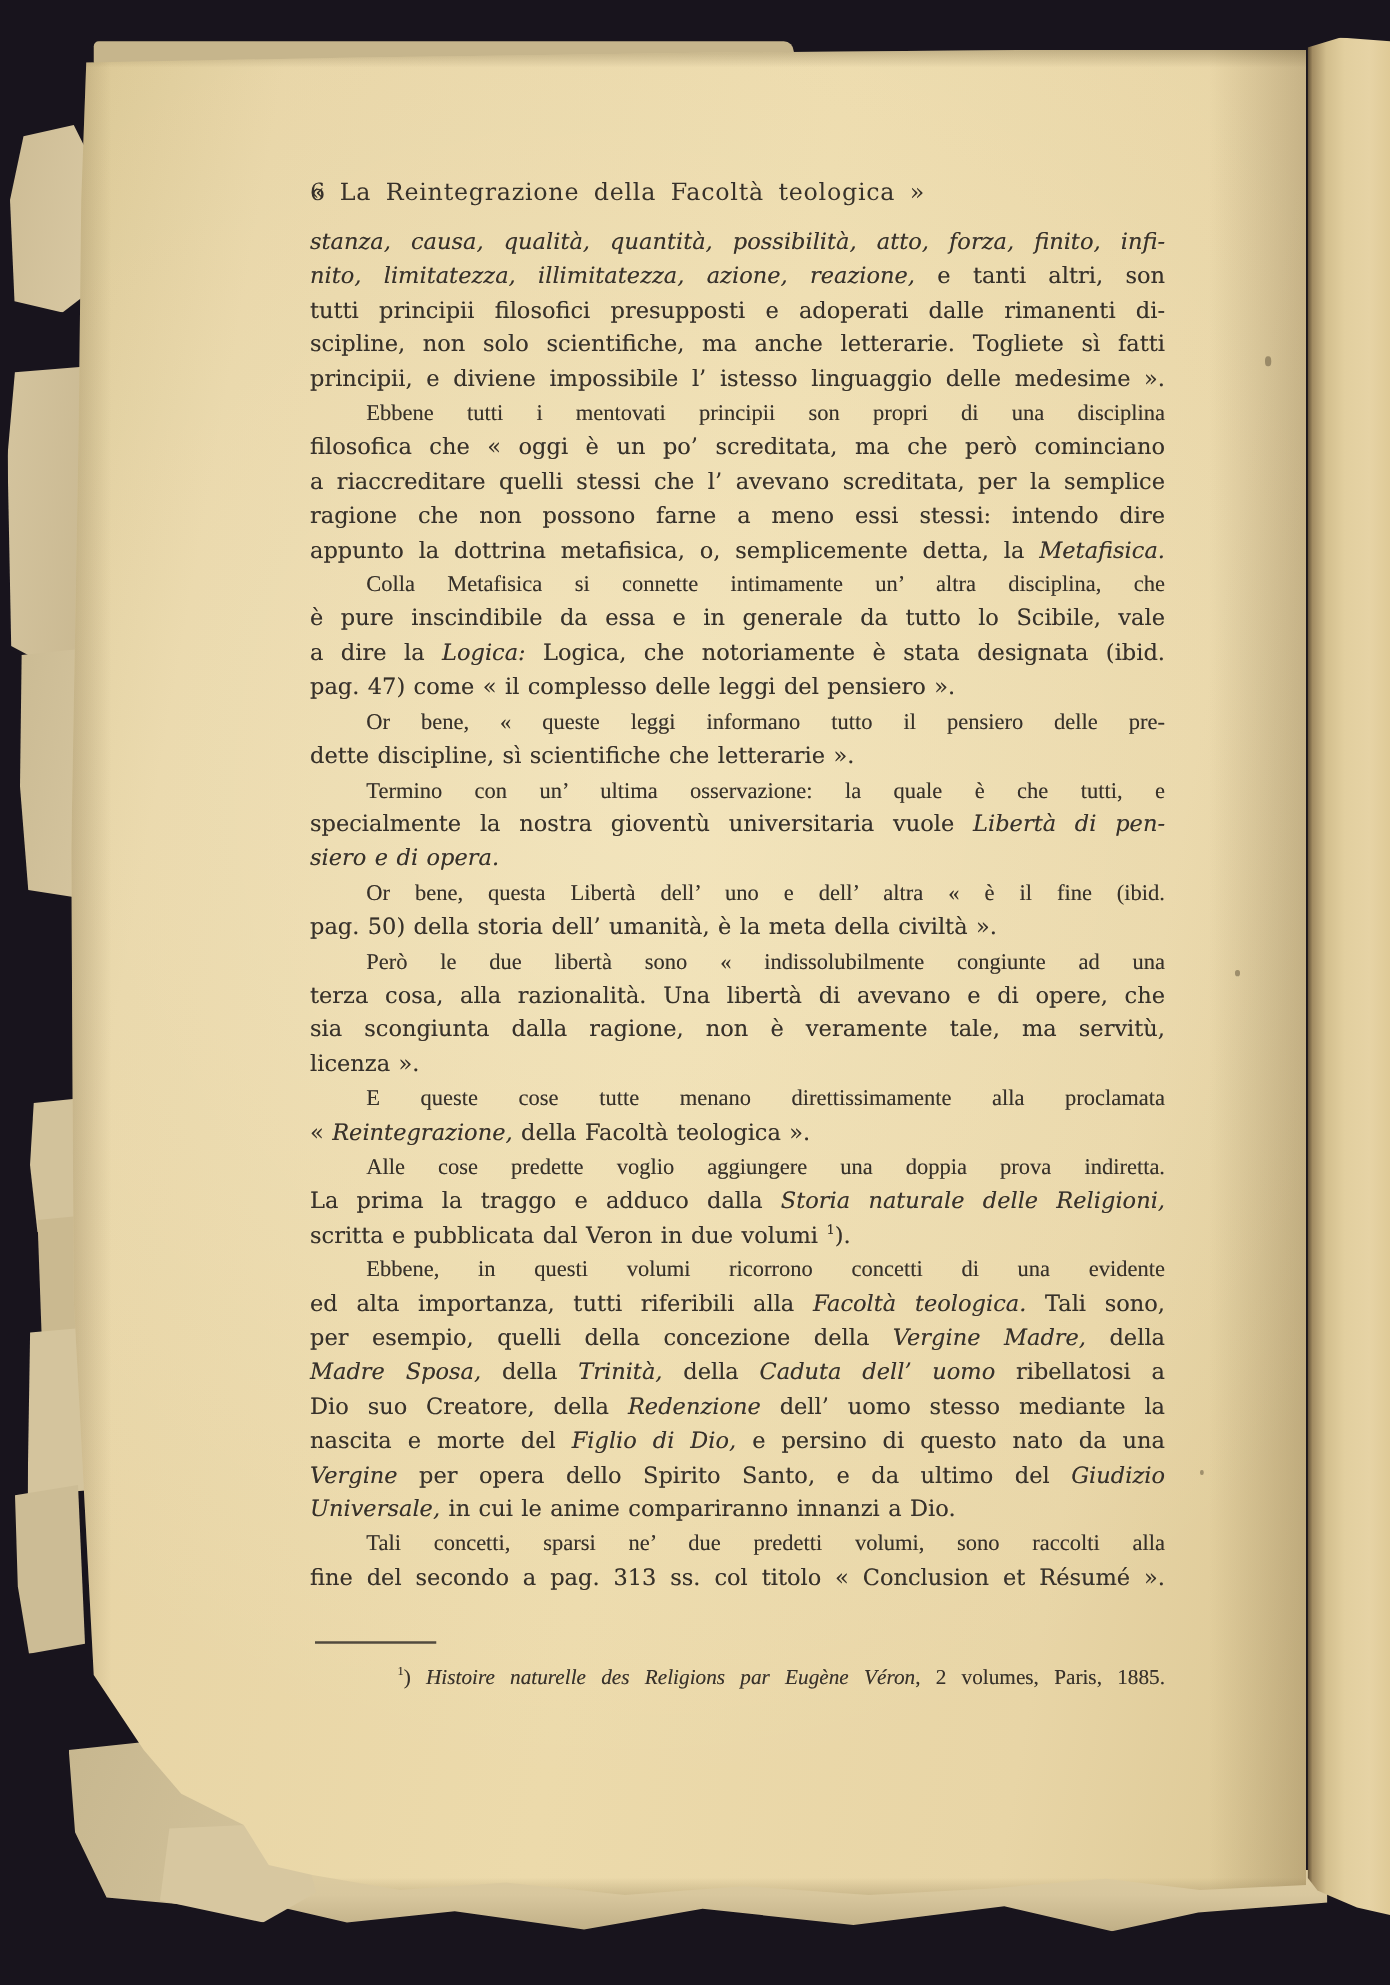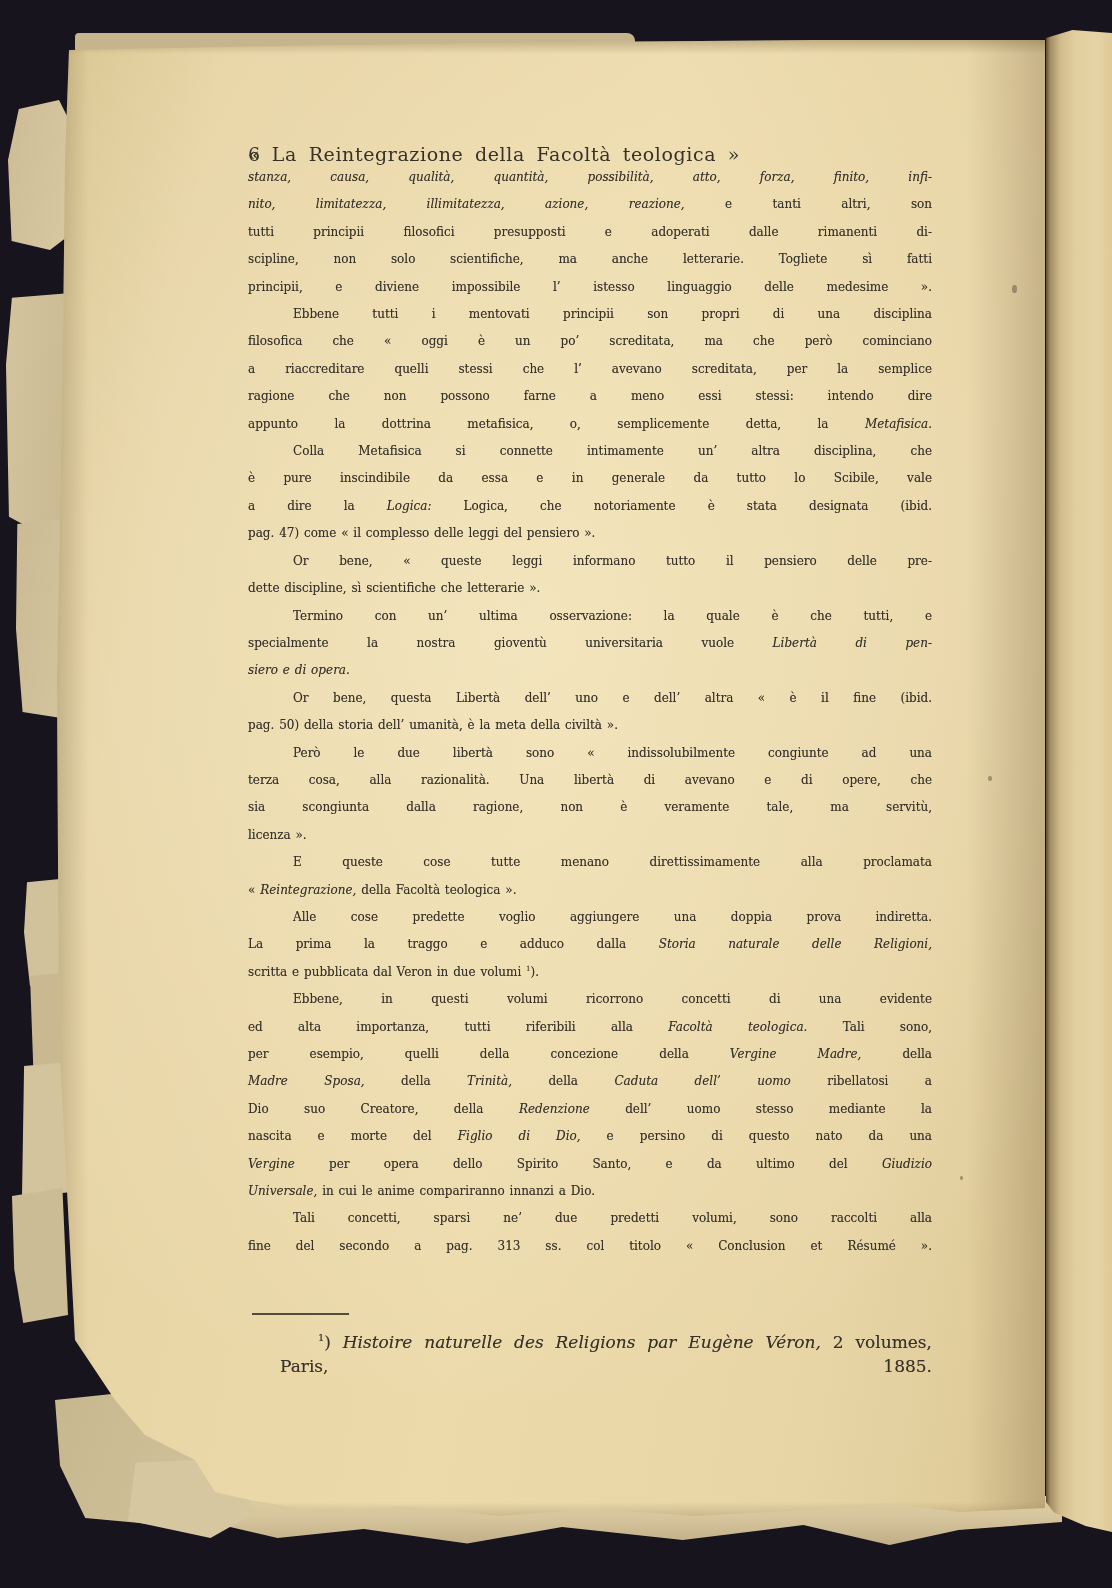--- a/index.html
+++ b/index.html
@@ -59,26 +59,26 @@
       background:linear-gradient(90deg,rgba(110,88,52,0),rgba(110,88,52,.28));}
   .page .shade-top{position:absolute;left:0;top:0;width:100%;height:14px;
       background:linear-gradient(180deg,rgba(95,78,45,.30),rgba(95,78,45,0));}
   .page .shade-bottom{position:absolute;left:0;bottom:0;width:100%;height:16px;
       background:linear-gradient(0deg,rgba(95,78,45,.25),rgba(95,78,45,0));}
   .header-row{position:absolute;left:193px;top:103px;width:684px;height:26px;
       font-size:19px;color:var(--ink);}
   .pagenum{position:absolute;left:0;top:0;}
   .running-title{position:absolute;left:0;top:0;width:100%;
       letter-spacing:.6px;word-spacing:5px;}
-  .body-text{position:absolute;left:193px;top:124px;width:684px;
-      font-size:12px;line-height:27.4px;color:var(--ink);
+  .body-text{position:absolute;left:193px;top:140px;width:684px;
+      font-size:18px;line-height:27.4px;color:var(--ink);
       text-shadow:0 0 .5px rgba(55,49,42,.45);}
   .tline{text-align:justify;text-align-last:justify;word-spacing:1px;min-height:27.4px;}
   .tline.end{text-align-last:left;}
-  .tline.ind{text-indent:45px;}
+  .tline.ind{text-indent:45px;font-family:Liberation Serif, serif;}
   sup{font-size:.58em;vertical-align:super;line-height:0;}
   .footnote-rule{position:absolute;left:197px;top:1273px;width:97px;height:2px;
       background:var(--ink);opacity:.85;}
   .footnote{position:absolute;left:193px;top:1290px;width:684px;
       font-size:17px;line-height:24px;color:var(--ink);
       text-shadow:0 0 .5px rgba(55,49,42,.45);}
   .footnote .tline{min-height:24px;margin-left:32px;}
   .footnote .tline.ind{text-indent:38px;}
 
   

